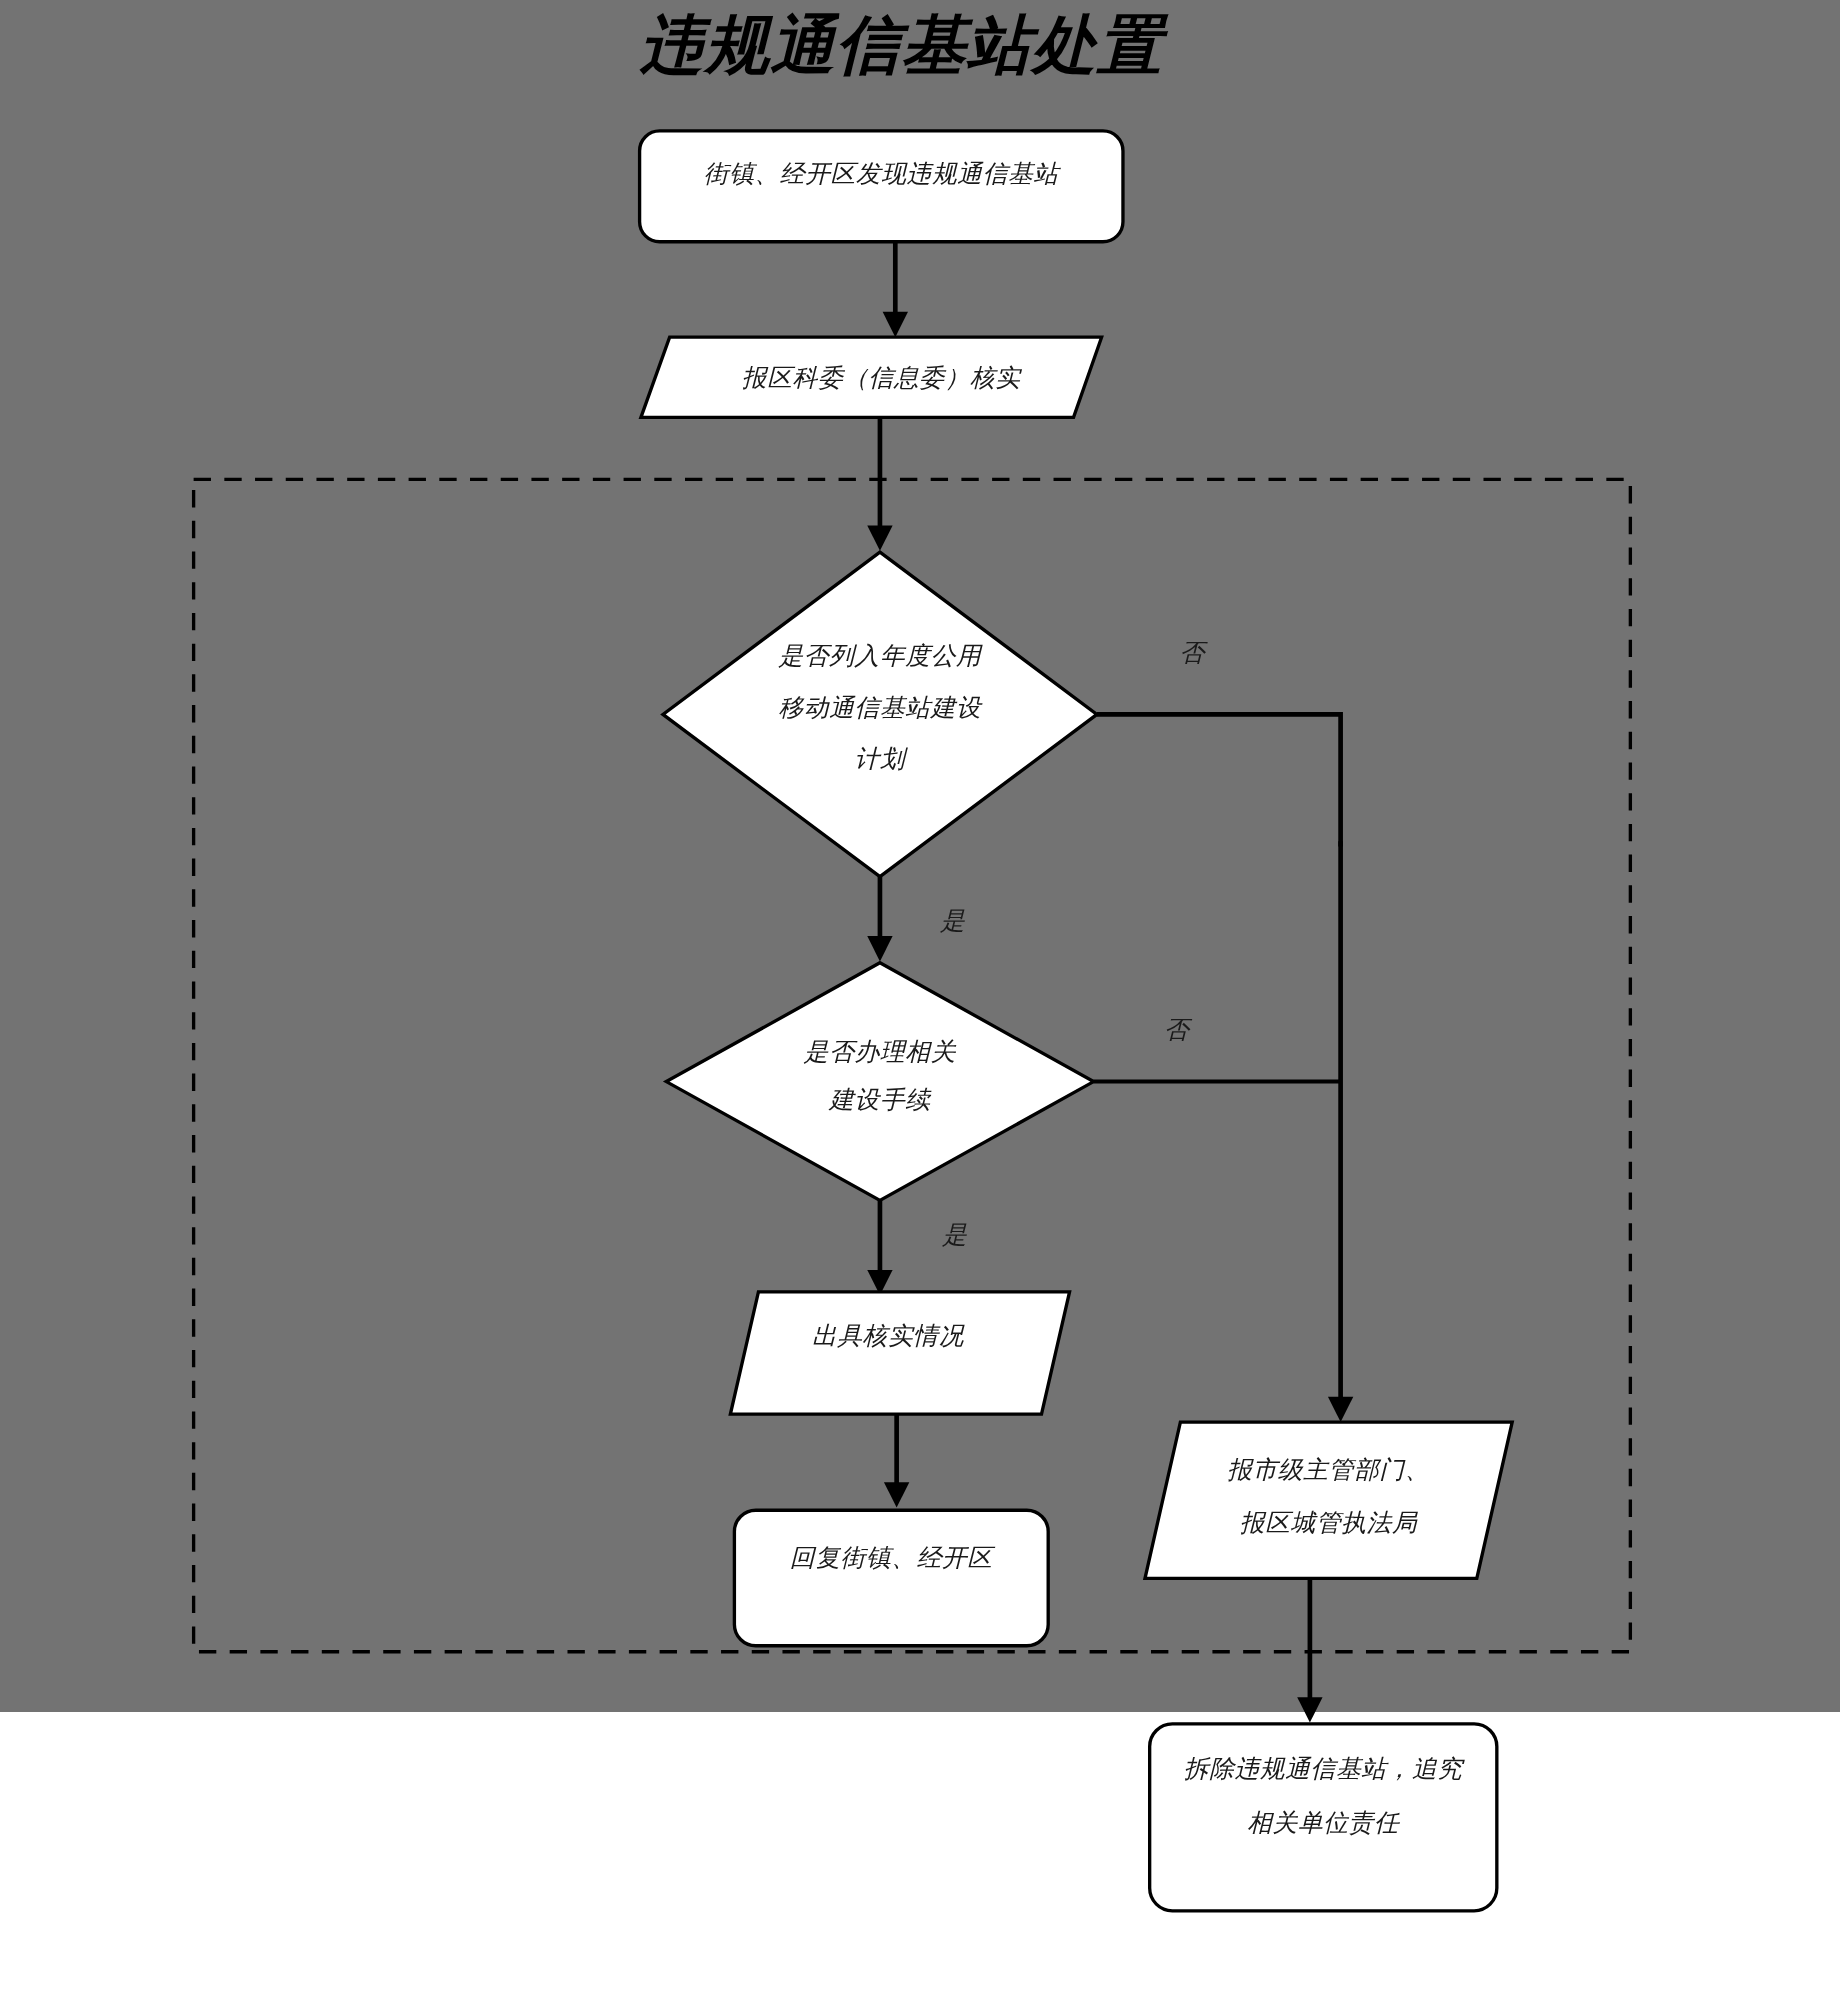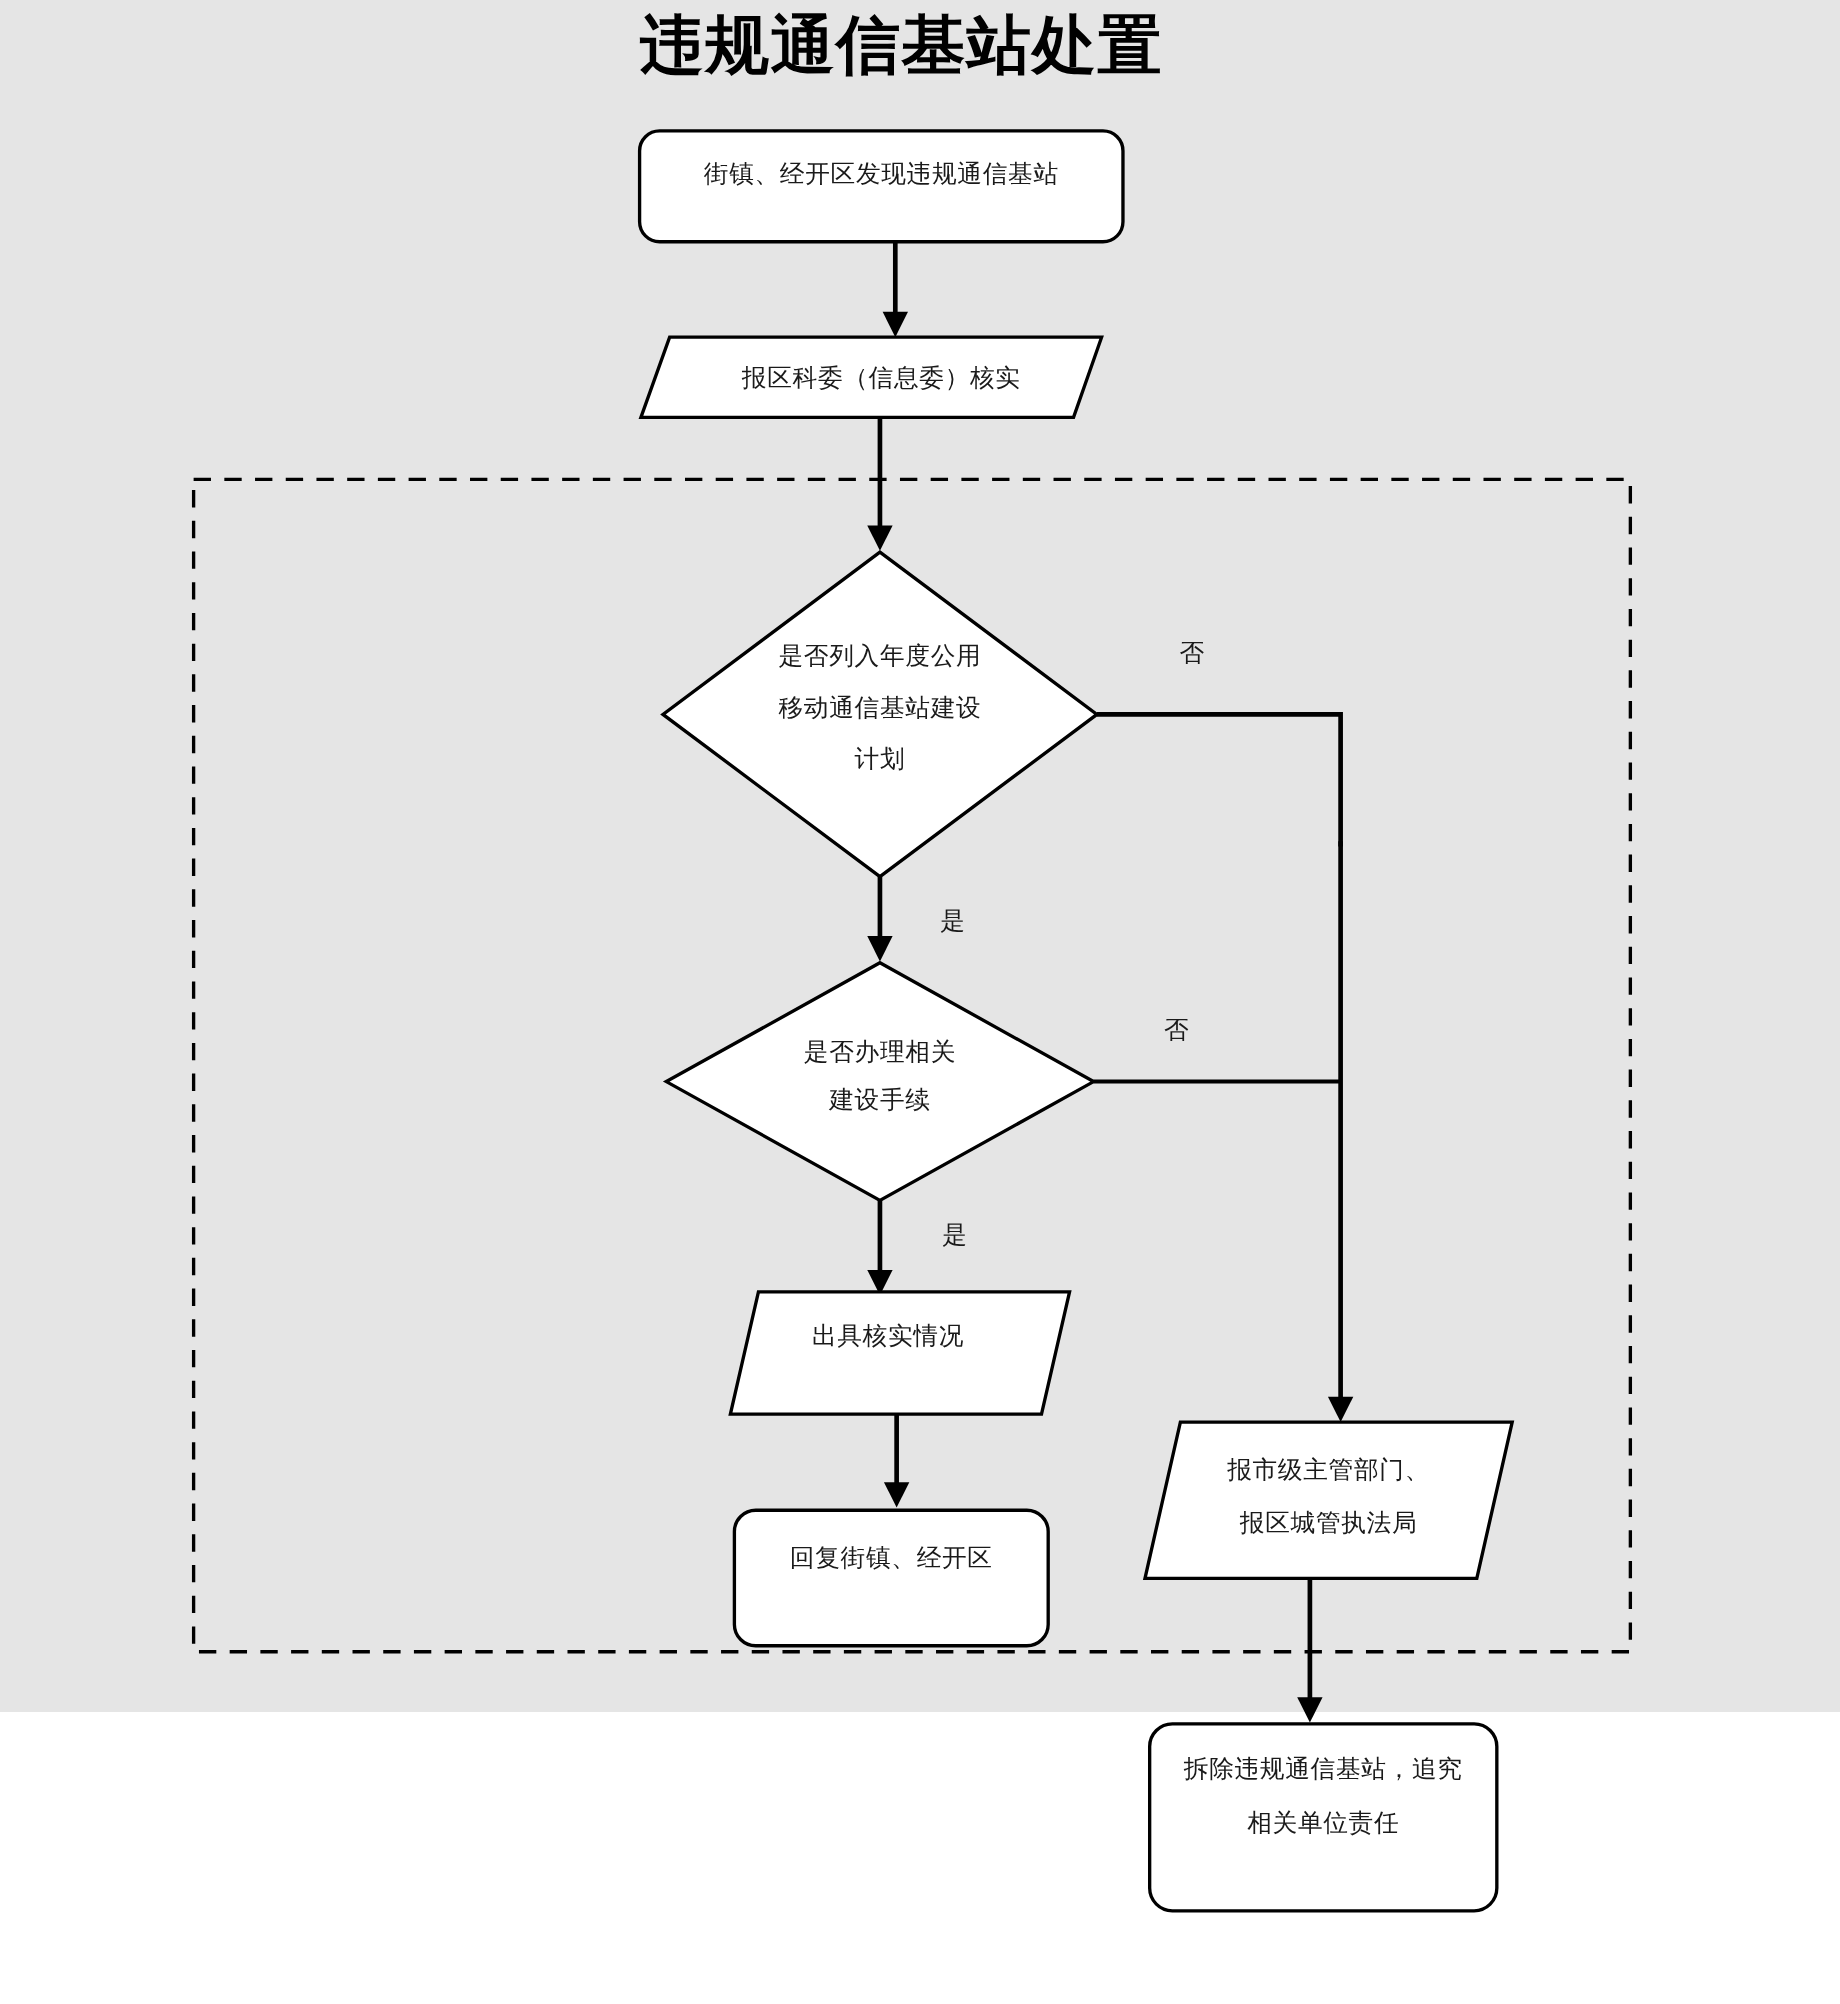--- a/index.html
+++ b/index.html
@@ -10,21 +10,22 @@
   body {
     width: 1840px;
     height: 2005px;
     font-family: "Liberation Serif", "DejaVu Serif", serif;
     overflow: hidden;
   }
   #canvas {
     position: relative;
     width: 1840px;
     height: 1712px;
-    background: #e5e5e5;
+    background: #737373;
+    font-style: italic;
   }
   #flow {
     position: absolute;
     left: 0; top: 0;
     width: 1840px;
     height: 2005px;
     display: block;
   }
   .shape-stroke {
     fill: #ffffff;

